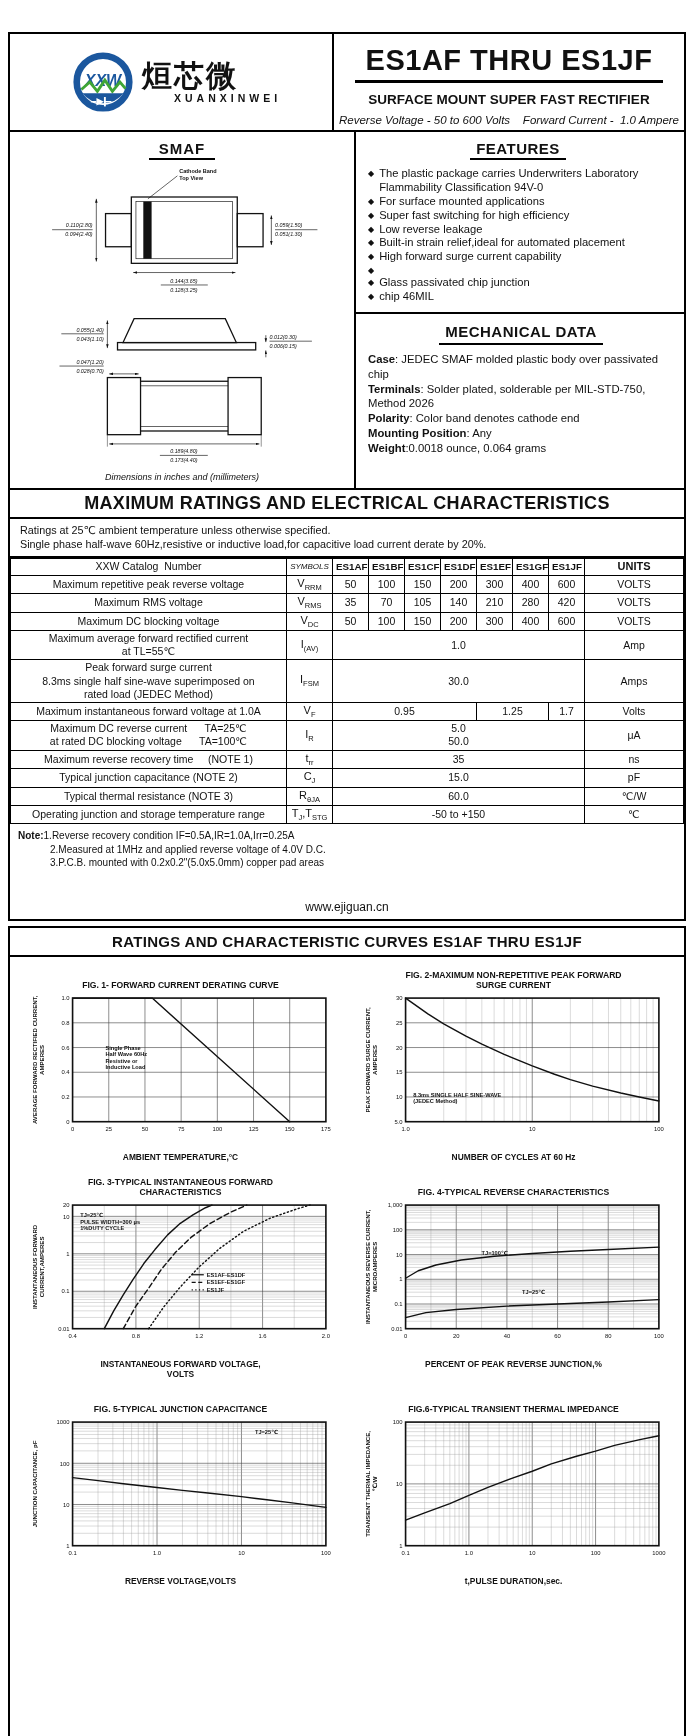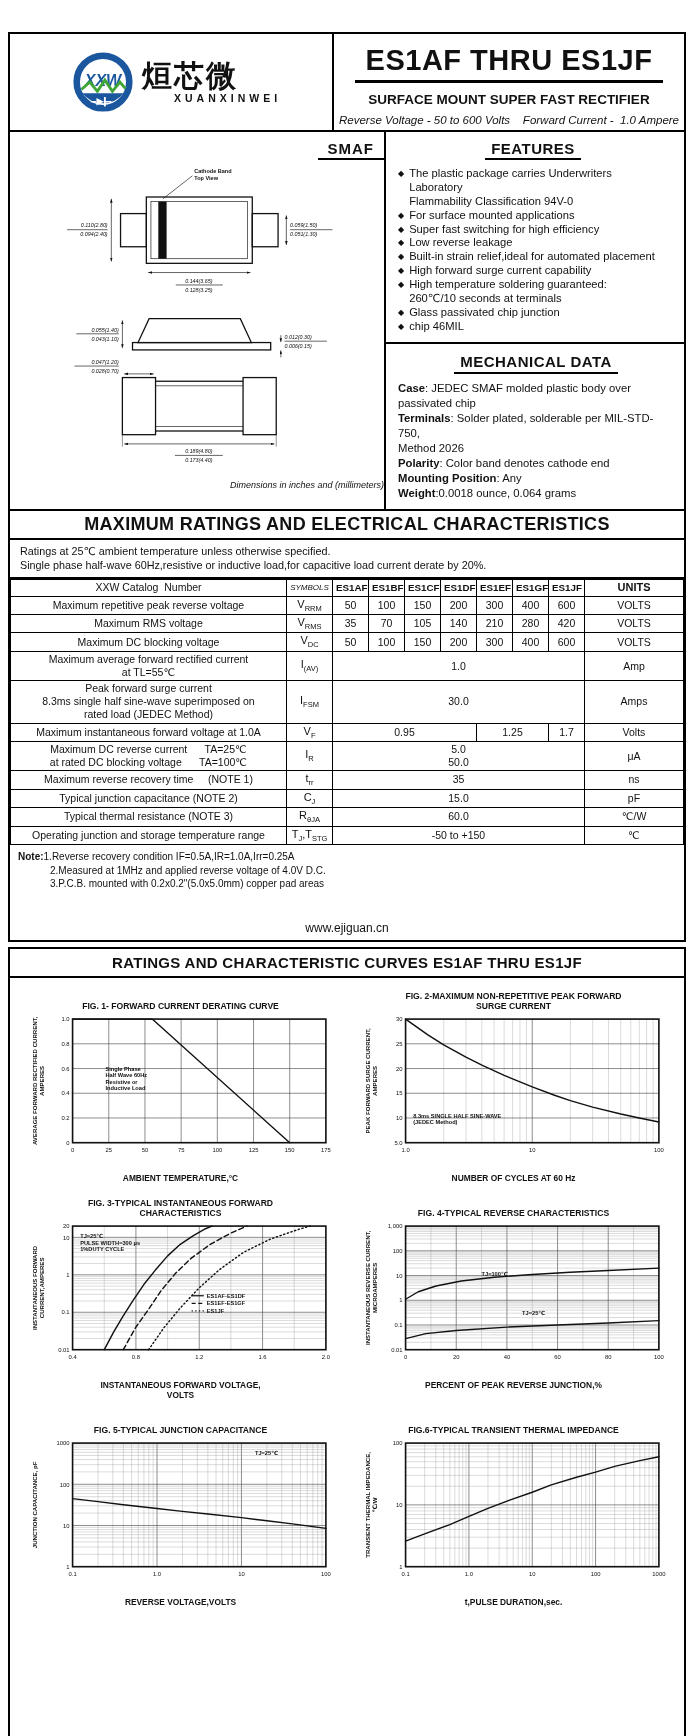--- a/index.html
+++ b/index.html
@@ -12,24 +12,24 @@
   .logo-cell{width:322px;display:flex;align-items:center;gap:8px;padding-left:62px;box-sizing:border-box;}
   .logo-text .cn{font-size:30px;font-weight:bold;letter-spacing:2px;line-height:1.05;}
   .logo-text .py{font-size:10.5px;font-weight:bold;letter-spacing:4px;margin-top:1px;margin-left:32px;}
   .title-cell{flex:1;border-left:2px solid #000;text-align:center;padding-top:10px;}
   .part-title{font-size:29px;font-weight:bold;letter-spacing:.5px;}
   .title-rule{height:3px;background:#000;width:88%;margin:3px auto 9px;}
   .part-sub{font-size:13.5px;font-weight:bold;}
   .part-sub2{font-size:11.5px;font-style:italic;margin-top:7px;padding-bottom:4px;}
   
   .mid{display:flex;}
-  .pkg-cell{width:374px;box-sizing:border-box;text-align:right;padding-top:8px;}
+  .pkg-cell{width:344px;box-sizing:border-box;text-align:center;padding-top:8px;}
   .pkg-name{display:inline-block;font-size:15px;font-weight:bold;border-bottom:2px solid #000;padding:0 10px 1px;letter-spacing:1px;}
   .pkg-svg{width:286px;height:304px;display:block;margin:2px auto 0;}
-  .pkg-caption{font-size:9px;font-style:italic;margin:14px 0 6px;}
+  .pkg-caption{font-size:9px;font-style:italic;margin:6px 0 6px;}
   .right-col{flex:1;border-left:2px solid #000;display:flex;flex-direction:column;}
   .sec-head{font-size:15px;font-weight:bold;border-bottom:2px solid #000;width:max-content;margin:6px auto 7px;padding:0 6px 1px;letter-spacing:.5px;}
   .features{border-bottom:2px solid #000;padding:2px 16px 8px 12px;}
   .features ul{list-style:none;margin:0;padding:0;font-size:11.2px;line-height:1.24;}
   .features li{display:flex;}
   .features .bullet{font-size:8px;margin:2px 5px 0 0;flex:none;}
   .mech{padding:2px 10px 8px 12px;font-size:11.3px;line-height:1.32;flex:1;}
   .mech b{font-weight:bold;}
   
   .banner{border-top:2px solid #000;border-bottom:2px solid #000;text-align:center;font-weight:bold;font-size:18px;padding:3px 0;letter-spacing:.3px;}
@@ -176,22 +176,20 @@
           <li>
               <span class="bullet">◆</span>
               <span data-bind="page1.features.items.4">Built-in strain relief,ideal for automated placement</span>
             </li>
           <li>
               <span class="bullet">◆</span>
               <span data-bind="page1.features.items.5">High forward surge current capability</span>
             </li>
           <li>
               <span class="bullet">◆</span>
-              <span data-bind="page1.features.items.6">High temperature soldering guaranteed:
-260℃/10 seconds at terminals</span>
             </li>
           <li>
               <span class="bullet">◆</span>
               <span data-bind="page1.features.items.7">Glass passivated chip junction</span>
             </li>
           <li>
               <span class="bullet">◆</span>
               <span data-bind="page1.features.items.8">chip 46MIL</span>
             </li>
         </ul>

